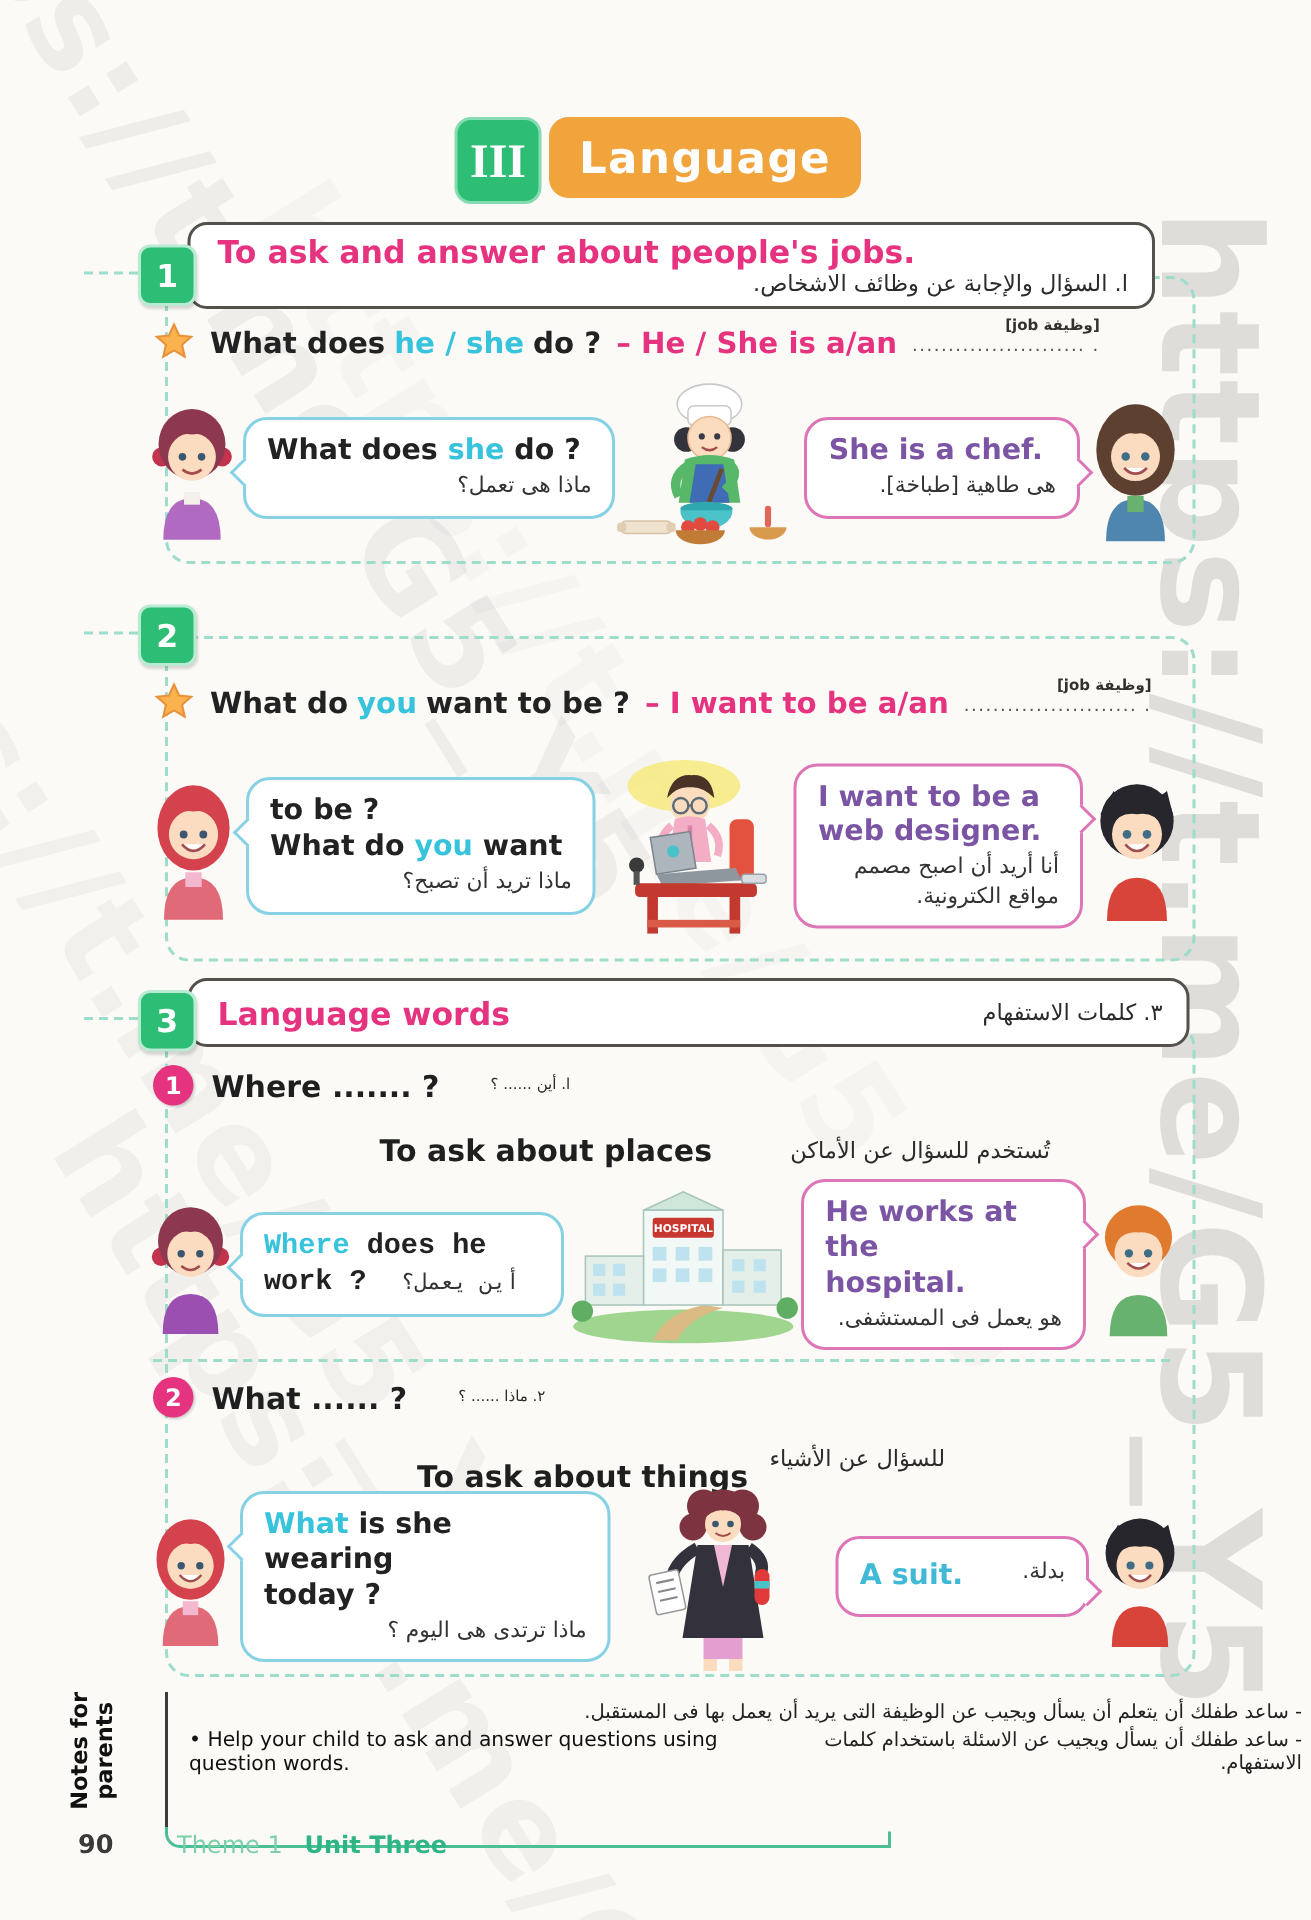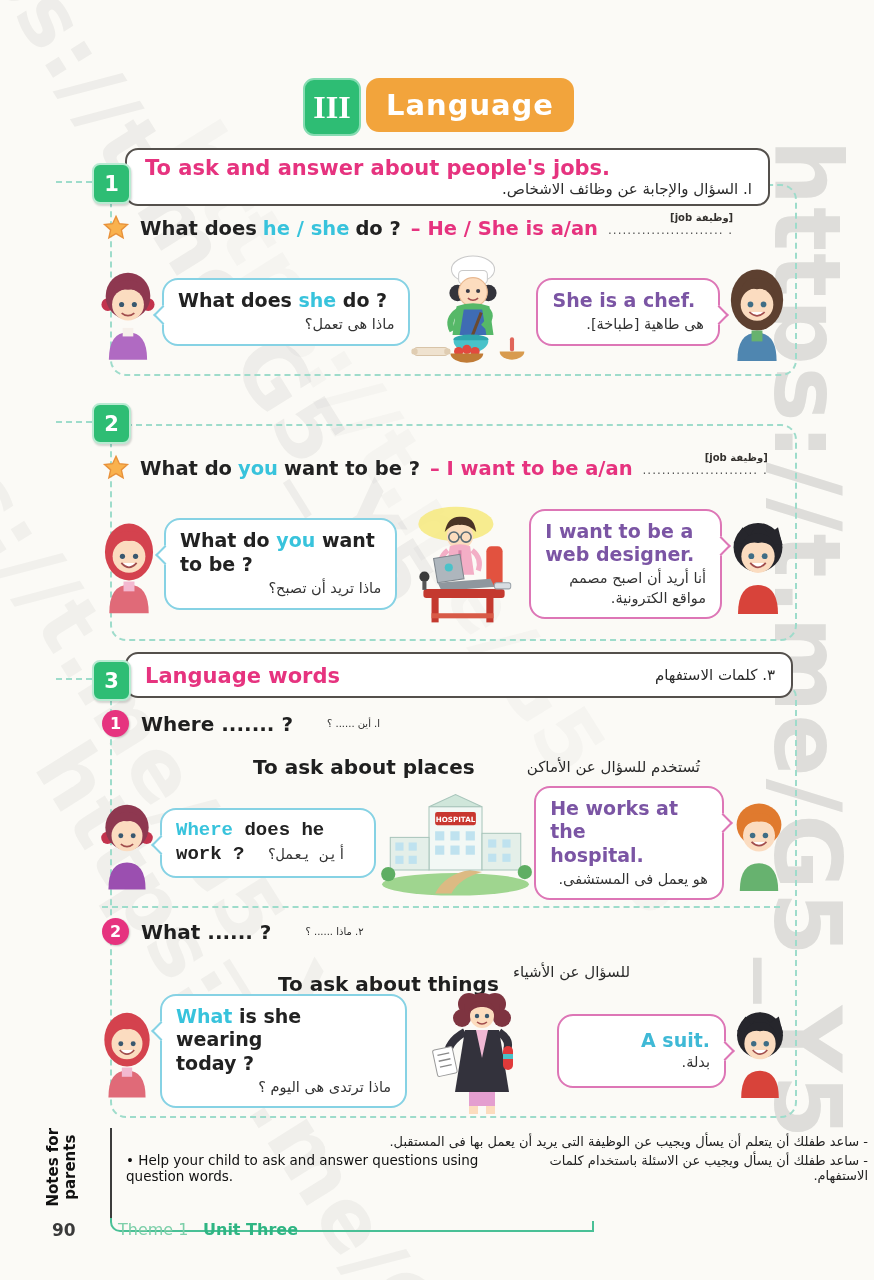--- a/index.html
+++ b/index.html
@@ -191,22 +191,22 @@
         <ellipse cx="32" cy="34" rx="22" ry="26" fill="#d4424e"></ellipse>
         <circle cx="32" cy="38" r="15" fill="#fbdcc0"></circle>
         <path d="M15 34 Q19 13 32 15 Q45 13 49 34 Q43 22 32 24 Q21 22 15 34Z" fill="#d4424e"></path>
         <circle cx="26" cy="38" r="2.4" fill="#39586f"></circle>
           <circle cx="38" cy="38" r="2.4" fill="#39586f"></circle>
         <path d="M25 44 Q32 52 39 44" stroke="#a14d4d" stroke-width="1.6" fill="#fff"></path>
         <path d="M14 90 Q14 64 32 64 Q50 64 50 90Z" fill="#e06a78"></path>
         <rect x="27" y="61" width="10" height="9" fill="#f3b8d0"></rect>
       </svg>
       <div class="bubble q-bubble" style="width:250px;">
+        <div class="b-en">to be ?</div>
         <div class="b-en"><span>What do</span> <span class="hl">you</span> <span>want</span></div>
-        <div class="b-en">to be ?</div>
         <div class="b-ar">ماذا تريد أن تصبح؟</div>
       </div>
       <svg class="ill" width="132" height="126" viewBox="0 0 130 123">
         <ellipse cx="58" cy="22" rx="37" ry="17" fill="#f6e97d" opacity="0.85"></ellipse>
         <rect x="88" y="44" width="16" height="40" rx="5" fill="#e2523f"></rect>
         <circle cx="62" cy="34" r="13" fill="#fcdcbe"></circle>
         <path d="M47 30 Q50 14 63 15 Q76 14 78 30 Q70 22 62 23 Q54 22 47 30Z" fill="#4a3226"></path>
         <circle cx="56" cy="35" r="5" fill="none" stroke="#5a6b75" stroke-width="1.6"></circle>
         <circle cx="68" cy="35" r="5" fill="none" stroke="#5a6b75" stroke-width="1.6"></circle>
         <line x1="61" y1="35" x2="63" y2="35" stroke="#5a6b75" stroke-width="1.6"></line>
@@ -375,21 +375,21 @@
           <line x1="32" y1="74" x2="44" y2="74" stroke="#888" stroke-width="1.4"></line>
           <line x1="32" y1="80" x2="44" y2="80" stroke="#888" stroke-width="1.4"></line>
         </g>
         <rect x="96" y="60" width="10" height="24" rx="5" fill="#e03a3a"></rect>
         <rect x="96" y="68" width="10" height="5" fill="#49c2c9"></rect>
         <rect x="62" y="106" width="26" height="14" fill="#e49fd0"></rect>
         <rect x="62" y="120" width="9" height="8" fill="#fcdcbe"></rect>
           <rect x="79" y="120" width="9" height="8" fill="#fcdcbe"></rect>
       </svg>
       <div class="bubble a-bubble" style="width:172px;padding-top:13px;padding-bottom:13px;">
-        <div style="display:flex;justify-content:space-between;align-items:flex-end;flex-direction:column;">
+        <div style="display:flex;justify-content:space-between;align-items:flex-start;">
           <span class="b-en cyan">A suit.</span>
           <span class="b-ar" style="margin-top:0;">بدلة.</span>
         </div>
       </div>
       <svg class="avatar" width="68" height="94" viewBox="0 0 64 90">
         <ellipse cx="32" cy="30" rx="22" ry="22" fill="#26262c"></ellipse>
         <path d="M10 26 L18 12 L24 20 L32 8 L42 18 L50 12 L54 28 Z" fill="#26262c"></path>
         <circle cx="32" cy="38" r="15" fill="#fbdcc0"></circle>
         <path d="M15 34 Q20 16 32 18 Q44 16 49 34 Q42 24 32 26 Q22 24 15 34Z" fill="#26262c"></path>
         <circle cx="26" cy="38" r="2.6" fill="#3f6d85"></circle>

